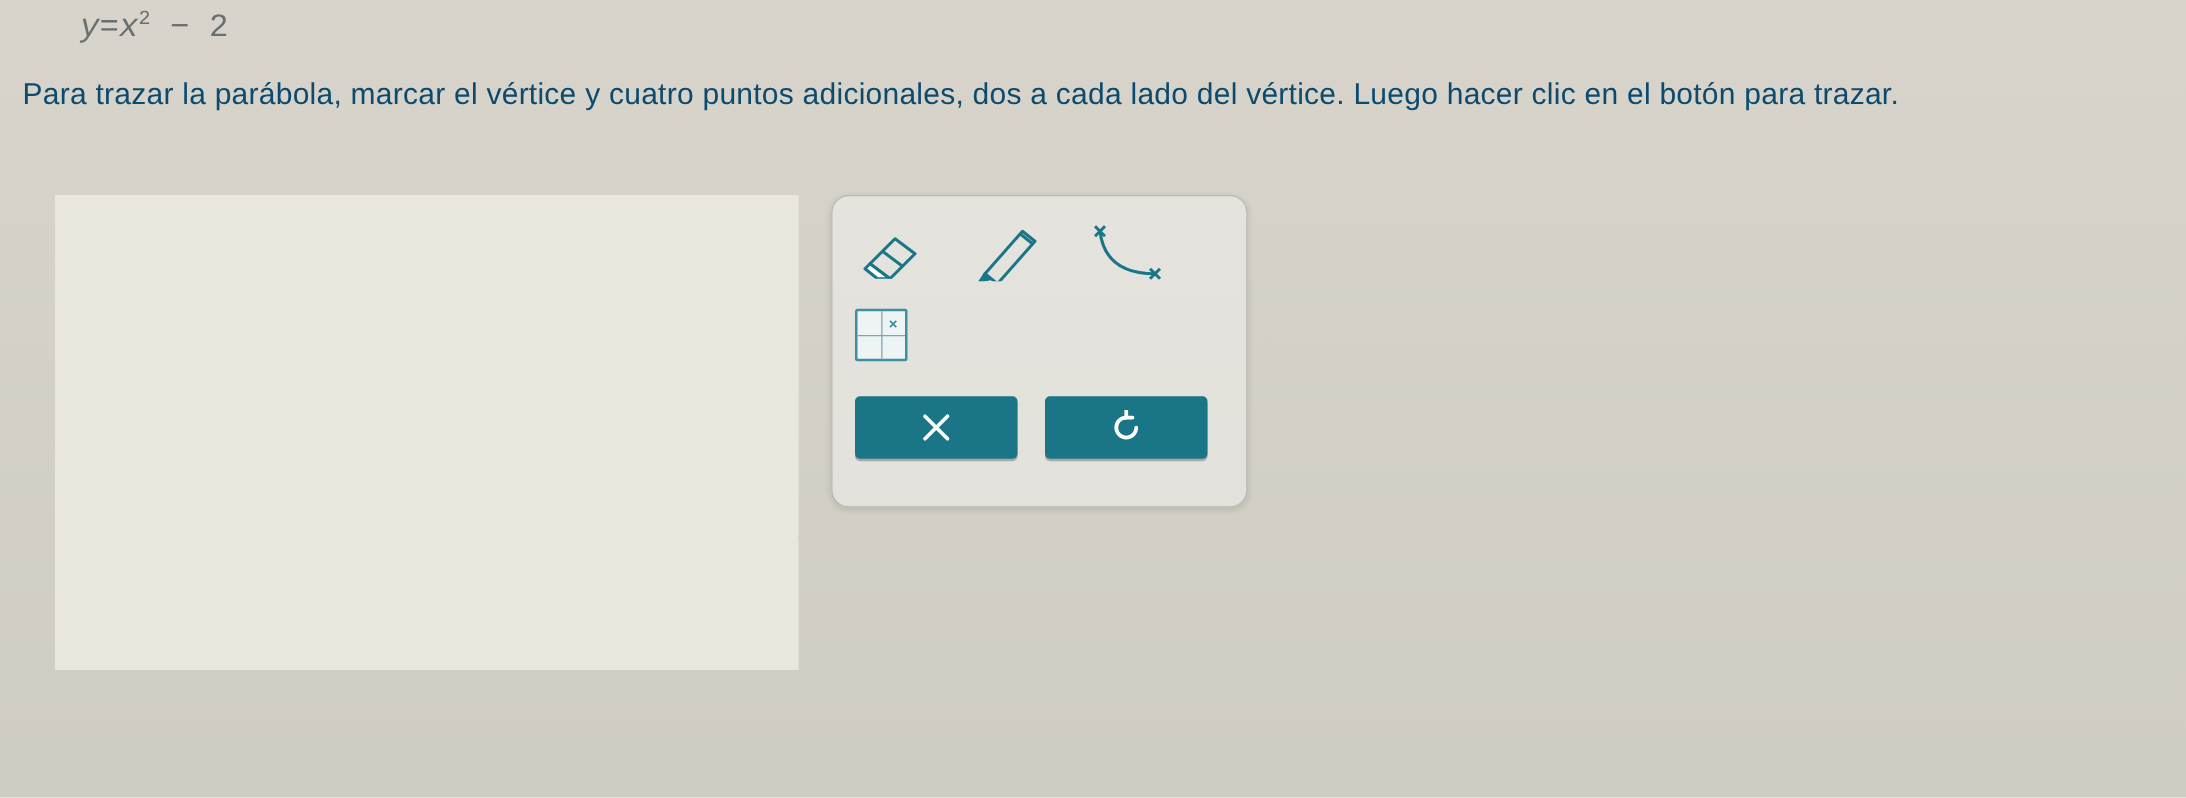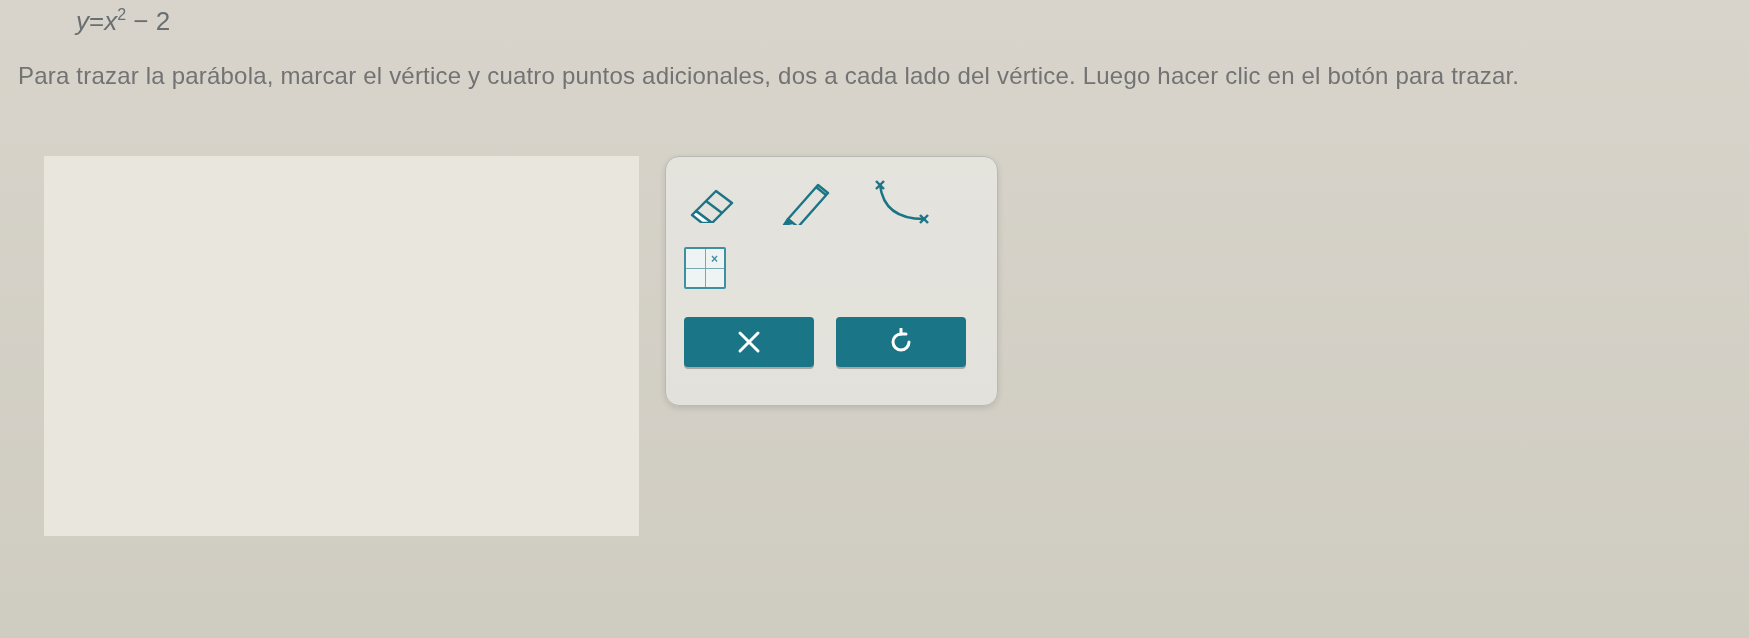--- a/index.html
+++ b/index.html
@@ -6,39 +6,39 @@
     body {
       font-family: Arial, Helvetica, sans-serif;
       background: linear-gradient(180deg, #d8d4cb 0%, #cfccc2 100%);
       width: 1749px;
       height: 638px;
       overflow: hidden;
       color: #3a4244;
     }
     .equation {
       position: absolute;
-      left: 76px;
+      left: 64px;
       top: 6px;
-      font-family: Liberation Sans, sans-serif;
+      font-family: Liberation Mono, monospace;
       font-style: italic;
       font-size: 26px;
       color: #6a7072;
     }
     .equation .sup {
       font-size: 16px;
       vertical-align: super;
       font-style: normal;
     }
     .equation .op { font-style: normal; }
     .instructions {
       position: absolute;
       left: 18px;
       top: 62px;
       font-size: 24px;
-      color: #737373;
+      color: #0c4a6e;
       letter-spacing: .2px;
     }
     .canvas-wrap {
       position: absolute;
       left: 44px;
       top: 156px;
       width: 595px;
       height: 380px;
     }
     .graph-bg {

